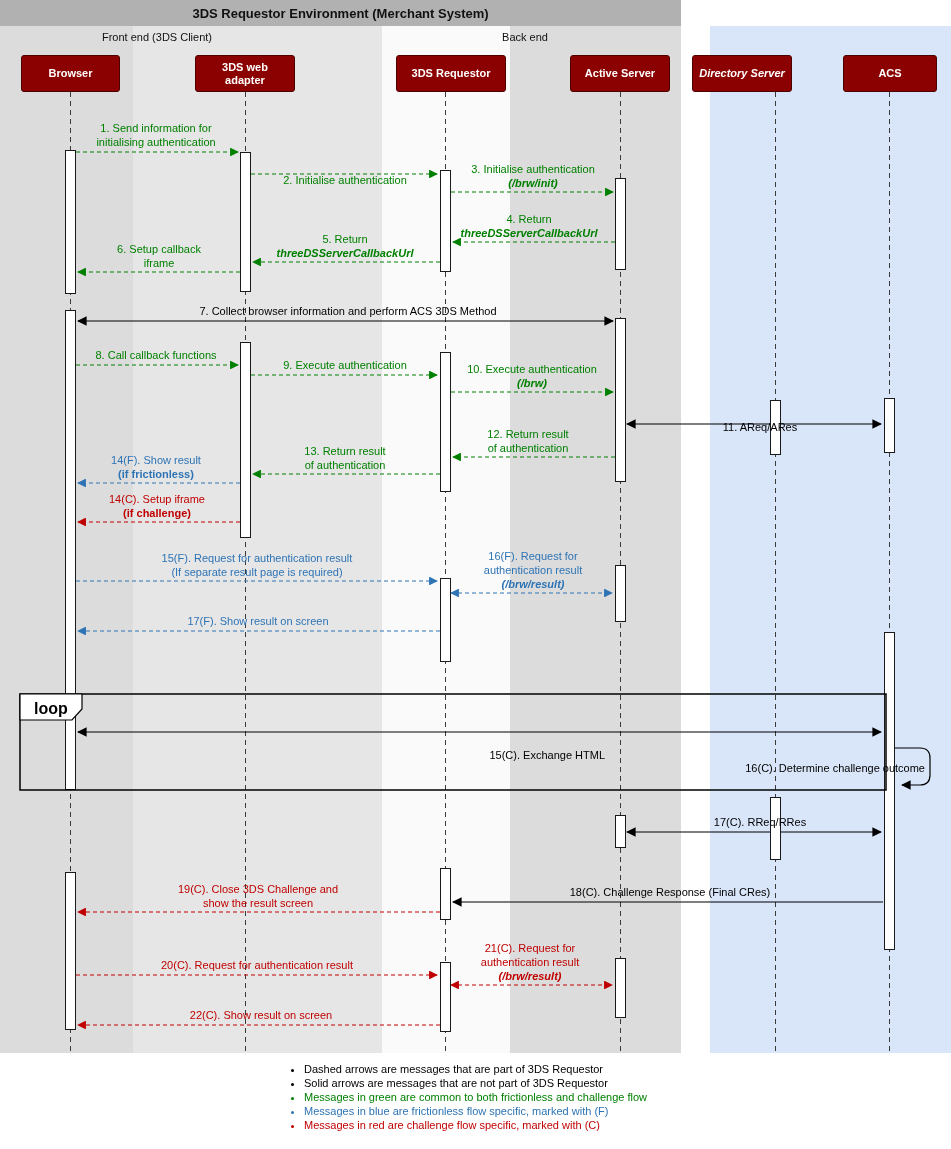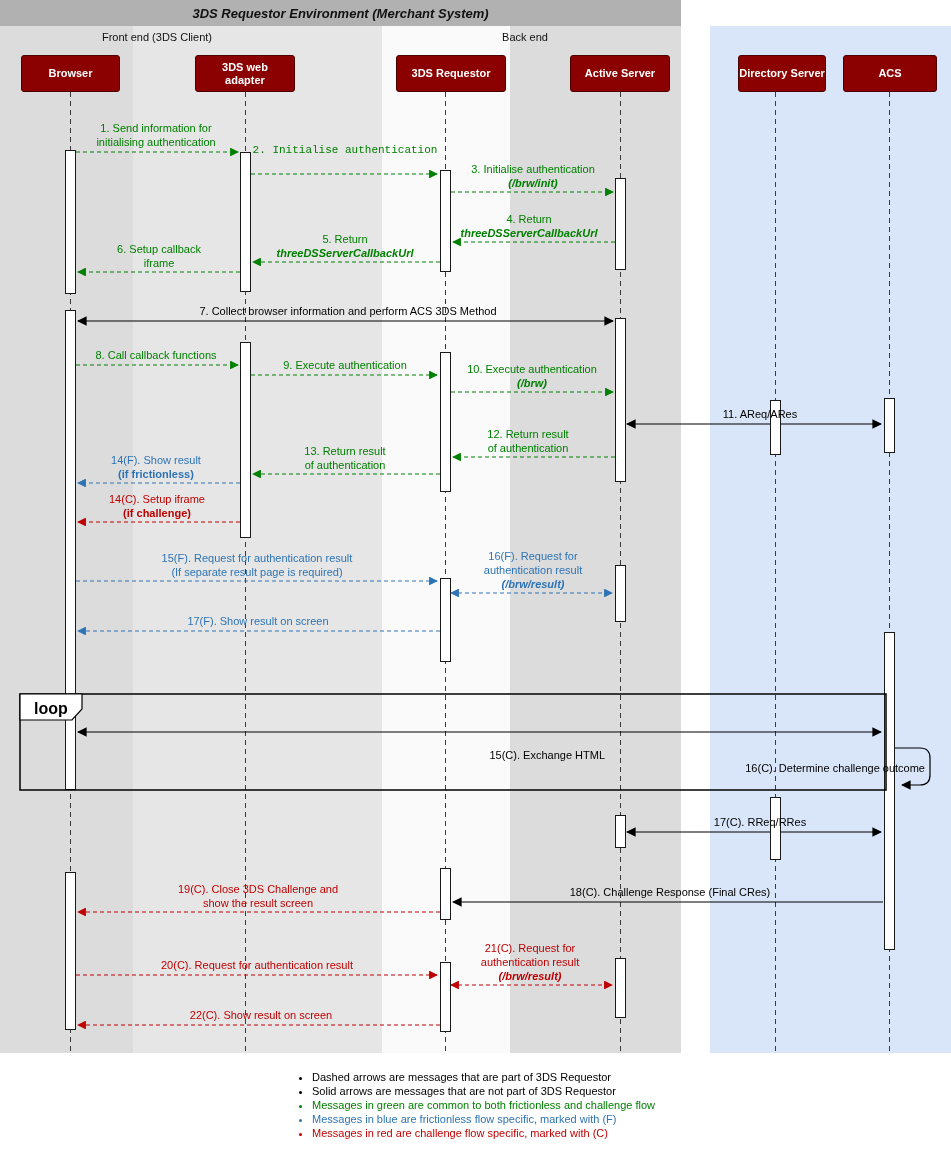--- a/index.html
+++ b/index.html
@@ -6,35 +6,35 @@
   .stage{position:relative;width:951px;height:1149px;background:#fff;
          font-family:"Liberation Sans",sans-serif;overflow:hidden;}
   .band{position:absolute;top:26px;height:1027px;}
   .band.b1{left:0;width:133px;background:#dcdcdc;}
   .band.b2{left:133px;width:249px;background:#e6e6e6;}
   .band.b3{left:382px;width:128px;background:#fafafa;}
   .band.b4{left:510px;width:171px;background:#dcdcdc;}
   .band.b5{left:710px;width:241px;background:#d9e5f8;}
   .title-bar{position:absolute;left:0;top:0;width:681px;height:26px;background:#b1b1b1;
              display:flex;align-items:center;justify-content:center;
-             font-size:13px;font-weight:600;color:#111;font-style:italic;}
+             font-size:13px;font-weight:600;color:#111;}
   .section-label{position:absolute;top:31px;font-size:11px;color:#111;text-align:center;width:220px;}
   .pbox{position:absolute;top:55px;height:37px;background:#8b0101;border:1px solid #4d0000;
         border-radius:3px;color:#fff;font-weight:bold;font-size:11px;line-height:13px;
         display:flex;align-items:center;justify-content:center;text-align:center;
         white-space:pre-line;box-sizing:border-box;}
   .act{position:absolute;width:11px;background:#fff;border:1px solid #1a1a1a;box-sizing:border-box;}
   svg.layer{position:absolute;left:0;top:0;pointer-events:none;}
   .msg{position:absolute;font-size:11px;line-height:14px;text-align:center;}
   .msg.green{color:#008000}.msg.blue{color:#2e74b5}.msg.red{color:#c00000}.msg.black{color:#000}
   .msg .em{font-weight:bold;font-style:italic;}
   .msg .bold{font-weight:bold;}
   .msg.alignr{text-align:right;}
   .loop-label{position:absolute;left:34px;top:700px;font-size:16px;font-weight:bold;color:#000;}
-  ul.legend{position:absolute;left:288px;top:1062px;width:420px;margin:8px;padding:0 0 0 16px;
+  ul.legend{position:absolute;left:288px;top:1062px;width:420px;margin:0;padding:0 0 0 16px;
             font-size:11px;line-height:14px;color:#000;}
   ul.legend li.g{color:#008000}ul.legend li.b{color:#2e74b5}ul.legend li.r{color:#c00000}
   line.dg{stroke:#008000;stroke-width:1.1;stroke-dasharray:4,3;}
   line.db{stroke:#2e74b5;stroke-width:1.1;stroke-dasharray:4,3;}
   line.dr{stroke:#c00000;stroke-width:1.1;stroke-dasharray:4,3;}
   line.sk{stroke:#000;stroke-width:1.2;}
   path.sk{stroke:#000;stroke-width:1.2;fill:none;}
   line.life{stroke:#3a3a3a;stroke-width:1;stroke-dasharray:5,4;}
 </style>
 </head>
@@ -103,21 +103,21 @@
       <line class="dr" x1="451" y1="985" x2="612" y2="985" marker-start="url(#ar)" marker-end="url(#ar)"></line>
       <line class="dr" x1="440" y1="1025" x2="78" y2="1025" marker-end="url(#ar)"></line>
     </g>
   </svg>
 
   <div class="pbox" style="left:21px;width:99px;">Browser</div>
   <div class="pbox" style="left:195px;width:100px;">3DS web
 adapter</div>
   <div class="pbox" style="left:396px;width:110px;">3DS Requestor</div>
   <div class="pbox" style="left:570px;width:100px;">Active Server</div>
-  <div class="pbox" style="left:738px;width:88px;">Directory Server</div>
+  <div class="pbox" style="left:692px;width:100px;font-style:italic;">Directory Server</div>
   <div class="pbox" style="left:843px;width:94px;">ACS</div>
 
   <div class="act" style="left:65px;top:150px;height:144px;"></div>
   <div class="act" style="left:65px;top:310px;height:480px;"></div>
   <div class="act" style="left:65px;top:872px;height:158px;"></div>
   <div class="act" style="left:240px;top:152px;height:140px;"></div>
   <div class="act" style="left:240px;top:342px;height:196px;"></div>
   <div class="act" style="left:440px;top:170px;height:102px;"></div>
   <div class="act" style="left:440px;top:352px;height:140px;"></div>
   <div class="act" style="left:440px;top:578px;height:84px;"></div>
@@ -136,21 +136,21 @@
   <svg class="layer" width="951" height="1149">
     <rect x="20" y="694" width="866" height="96" fill="none" stroke="#000" stroke-width="1.5"></rect>
     <polygon points="20,694 82,694 82,709 72,720 20,720" fill="#fff" stroke="#000" stroke-width="1.2"></polygon>
   </svg>
   <div class="loop-label">loop</div>
 
   <div class="msg green" style="left:36px;top:121px;width:240px;">
     <div>1. Send information for</div>
       <div>initialising authentication</div>
   </div>
-  <div class="msg green" style="left:225px;top:143px;width:240px;font-family:Liberation Mono, monospace;">
+  <div class="msg green" style="left:225px;top:173px;width:240px;">
     <div>2. Initialise authentication</div>
   </div>
   <div class="msg green" style="left:413px;top:162px;width:240px;">
     <div>3. Initialise authentication</div>
       <div class="em">(/brw/init)</div>
   </div>
   <div class="msg green" style="left:409px;top:212px;width:240px;">
     <div>4. Return</div>
       <div class="em">threeDSServerCallbackUrl</div>
   </div>
@@ -168,21 +168,21 @@
   <div class="msg green" style="left:36px;top:348px;width:240px;">
     <div>8. Call callback functions</div>
   </div>
   <div class="msg green" style="left:225px;top:358px;width:240px;">
     <div>9. Execute authentication</div>
   </div>
   <div class="msg green" style="left:412px;top:362px;width:240px;">
     <div>10. Execute authentication</div>
       <div class="em">(/brw)</div>
   </div>
-  <div class="msg black" style="left:640px;top:407px;width:240px;">
+  <div class="msg black" style="left:640px;top:420px;width:240px;">
     <div>11. AReq/ARes</div>
   </div>
   <div class="msg green" style="left:408px;top:427px;width:240px;">
     <div>12. Return result</div>
       <div>of authentication</div>
   </div>
   <div class="msg green" style="left:225px;top:444px;width:240px;">
     <div>13. Return result</div>
       <div>of authentication</div>
   </div>

